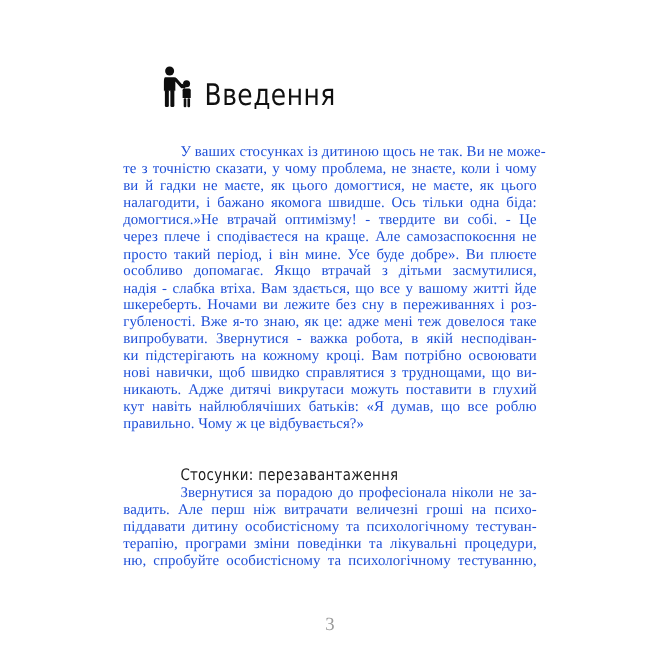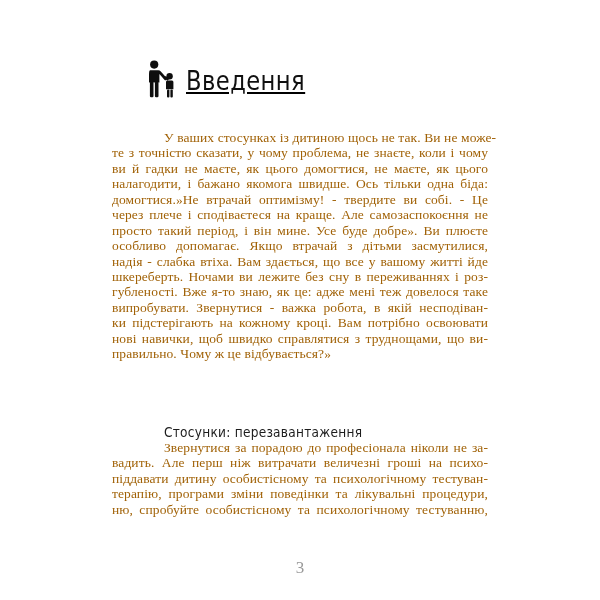--- a/index.html
+++ b/index.html
@@ -9,22 +9,21 @@
     height: 600px;
     background: #ffffff;
     overflow: hidden;
     font-family: "Liberation Serif", serif;
   }
   .header {
     position: absolute;
     left: 146px;
     top: 58px;
     display: flex;
-    align-items: center;
-    text-decoration: underline;
+    align-items: flex-end;
   }
   .icon-wrap {
     width: 30px;
     height: 42px;
     margin-top: 2px;
   }
   .chapter-title {
     margin-left: 10px;
     font-family: "DejaVu Sans", sans-serif;
     font-size: 27px;
@@ -34,21 +33,21 @@
     transform: scaleX(0.84);
     transform-origin: left top;
     white-space: nowrap;
   }
   .textblock {
     position: absolute;
     left: 112px;
     width: 376px;
     font-size: 13.5px;
     line-height: 15.45px;
-    color: #a16207;
+    color: #1d4ed8;
     letter-spacing: 0.1px;
   }
   .para1 { top: 130px; }
   .para2 { top: 440px; }
   .line {
     text-align: justify;
     text-align-last: justify;
     white-space: nowrap;
     height: 15.45px;
     overflow: visible;
@@ -111,20 +110,22 @@
     <div class="line">домогтися.»Не втрачай оптимізму! - твердите ви собі. - Це</div>
     <div class="line">через плече і сподіваєтеся на краще. Але самозаспокоєння не</div>
     <div class="line">просто такий період, і він мине. Усе буде добре». Ви плюєте</div>
     <div class="line">особливо допомагає. Якщо втрачай з дітьми засмутилися,</div>
     <div class="line">надія - слабка втіха. Вам здається, що все у вашому житті йде</div>
     <div class="line">шкереберть. Ночами ви лежите без сну в переживаннях і роз-</div>
     <div class="line">губленості. Вже я-то знаю, як це: адже мені теж довелося таке</div>
     <div class="line">випробувати. Звернутися - важка робота, в якій несподіван-</div>
     <div class="line">ки підстерігають на кожному кроці. Вам потрібно освоювати</div>
     <div class="line">нові навички, щоб швидко справлятися з труднощами, що ви-</div>
+    <div class="line">никають. Адже дитячі викрутаси можуть поставити в глухий</div>
+    <div class="line">кут навіть найлюблячіших батьків: «Я думав, що все роблю</div>
     <div class="line para-end">правильно. Чому ж це відбувається?»</div>
   </div>
 
   <div class="subheading">Стосунки: перезавантаження</div>
 
   <div class="textblock para2">
     <div class="line indent">Звернутися за порадою до професіонала ніколи не за-</div>
     <div class="line">вадить. Але перш ніж витрачати величезні гроші на психо-</div>
     <div class="line">піддавати дитину особистісному та психологічному тестуван-</div>
     <div class="line">терапію, програми зміни поведінки та лікувальні процедури,</div>

